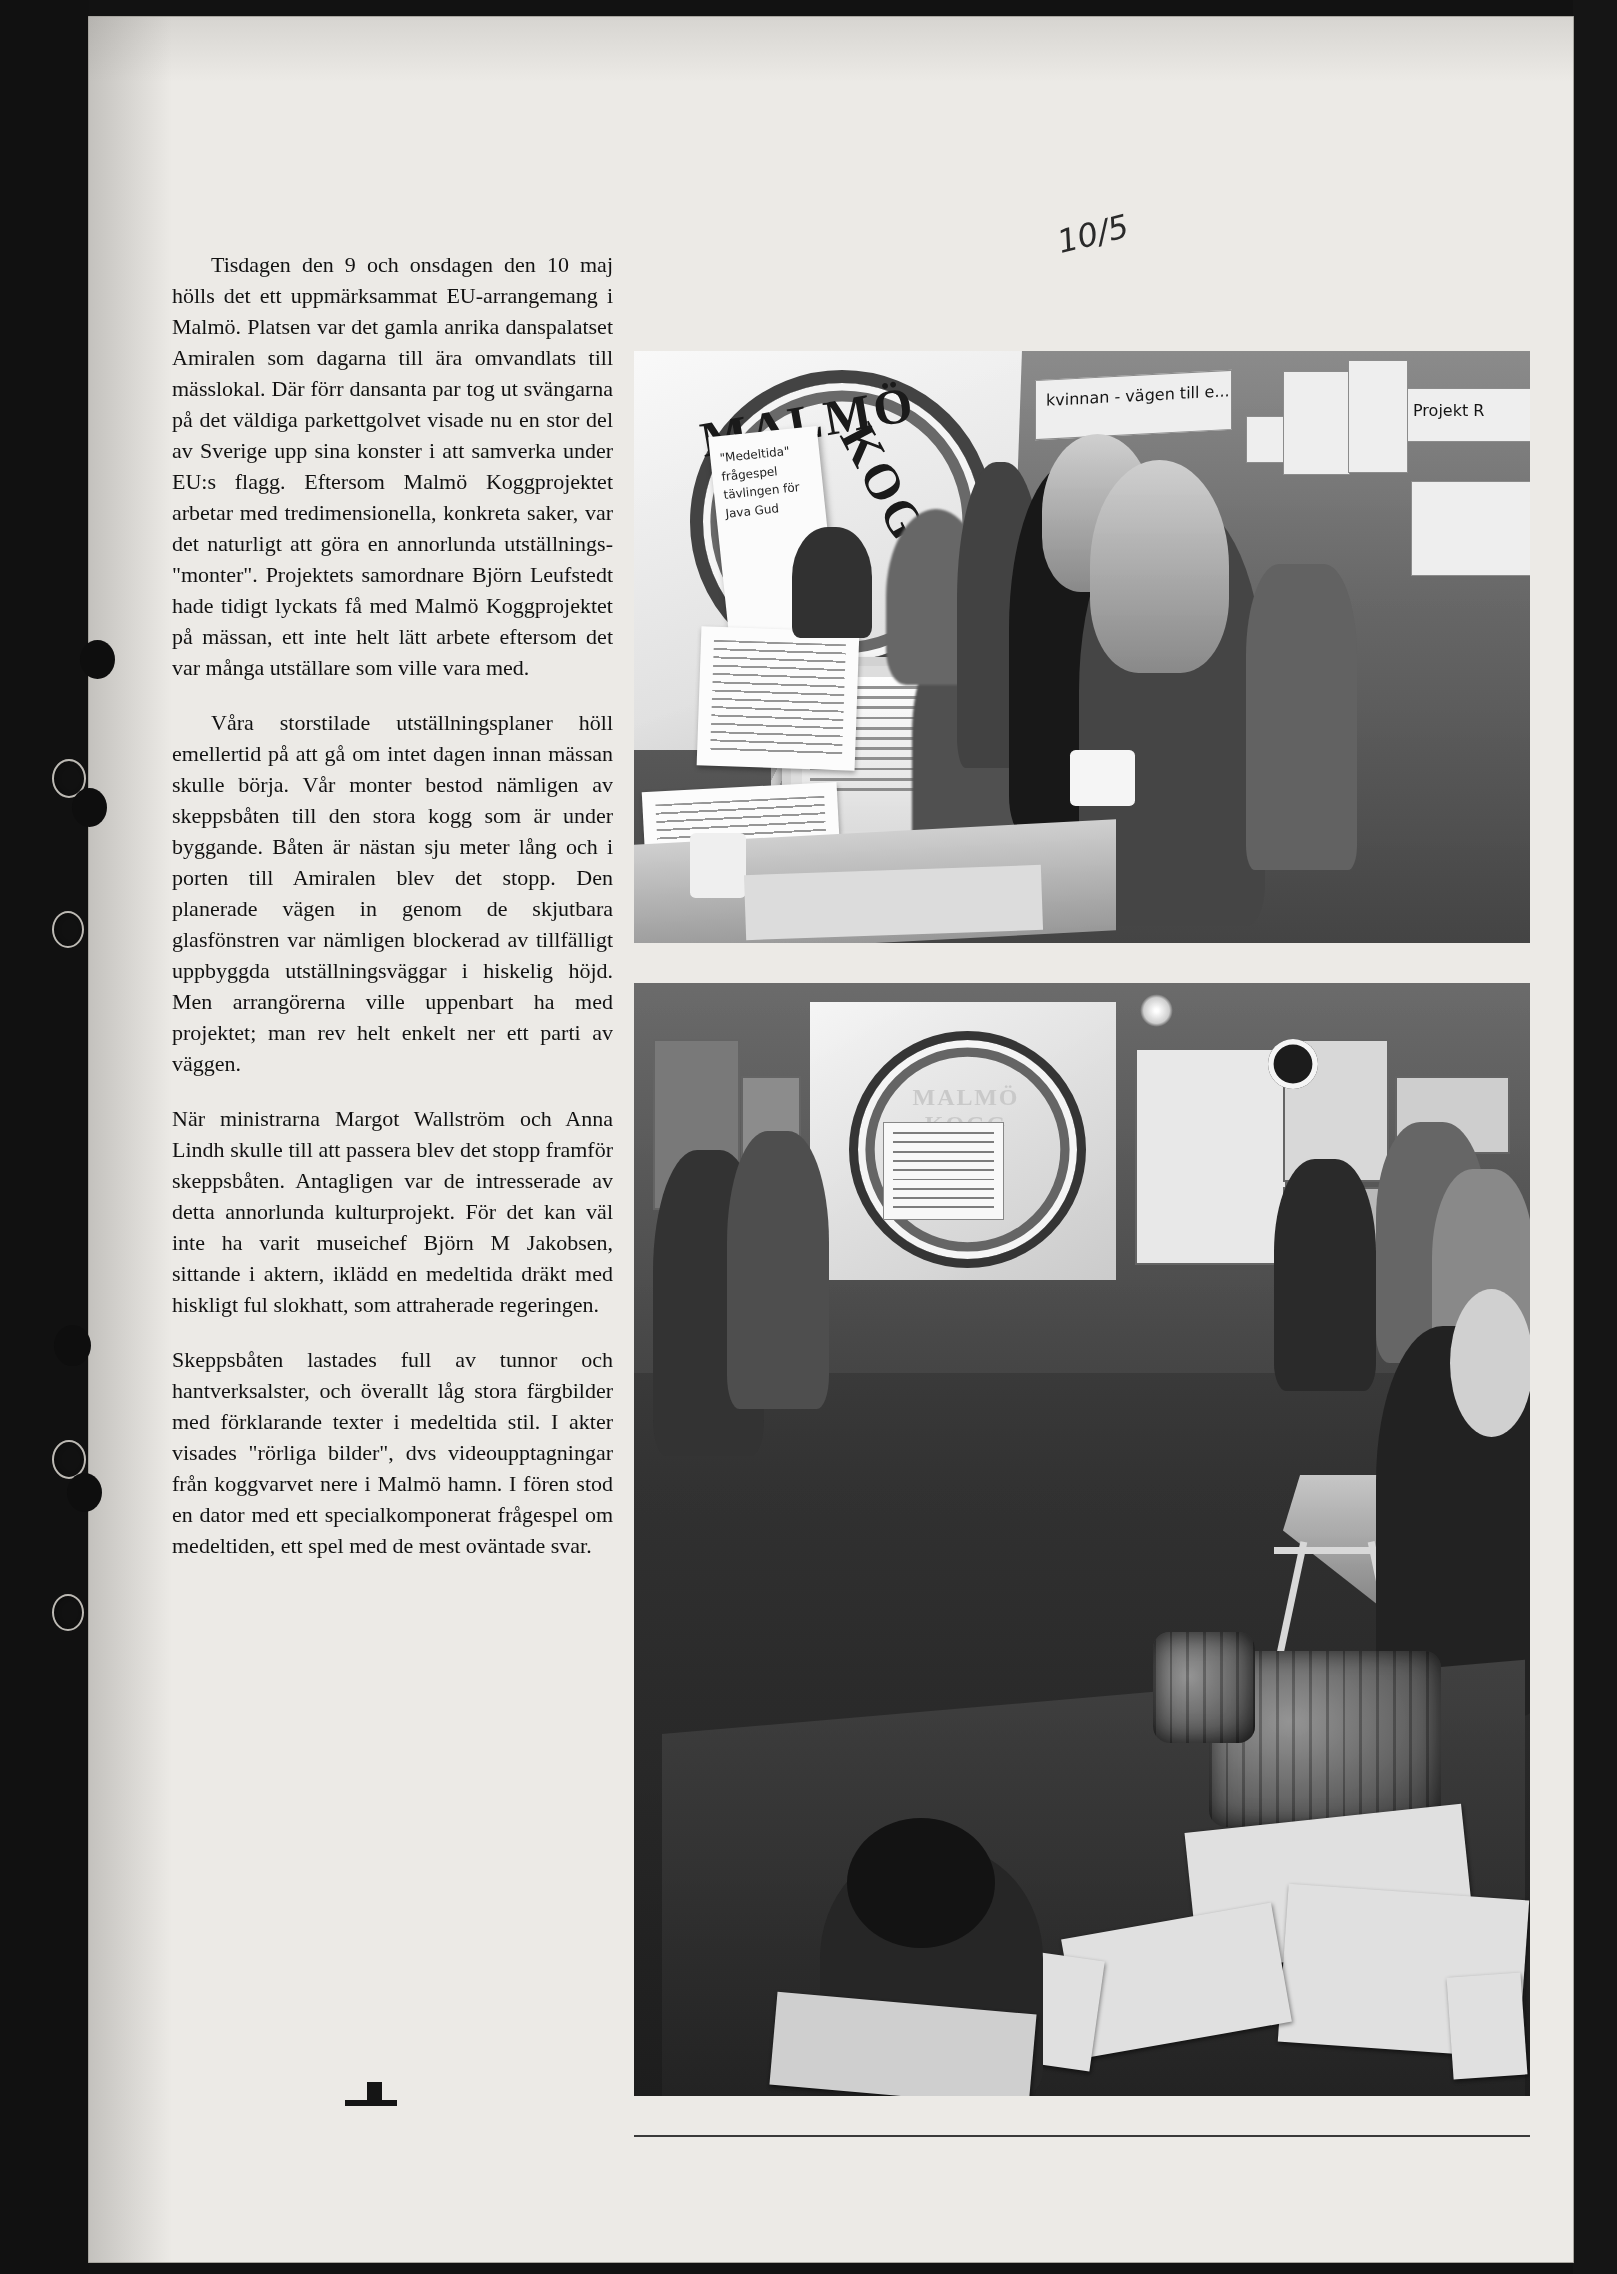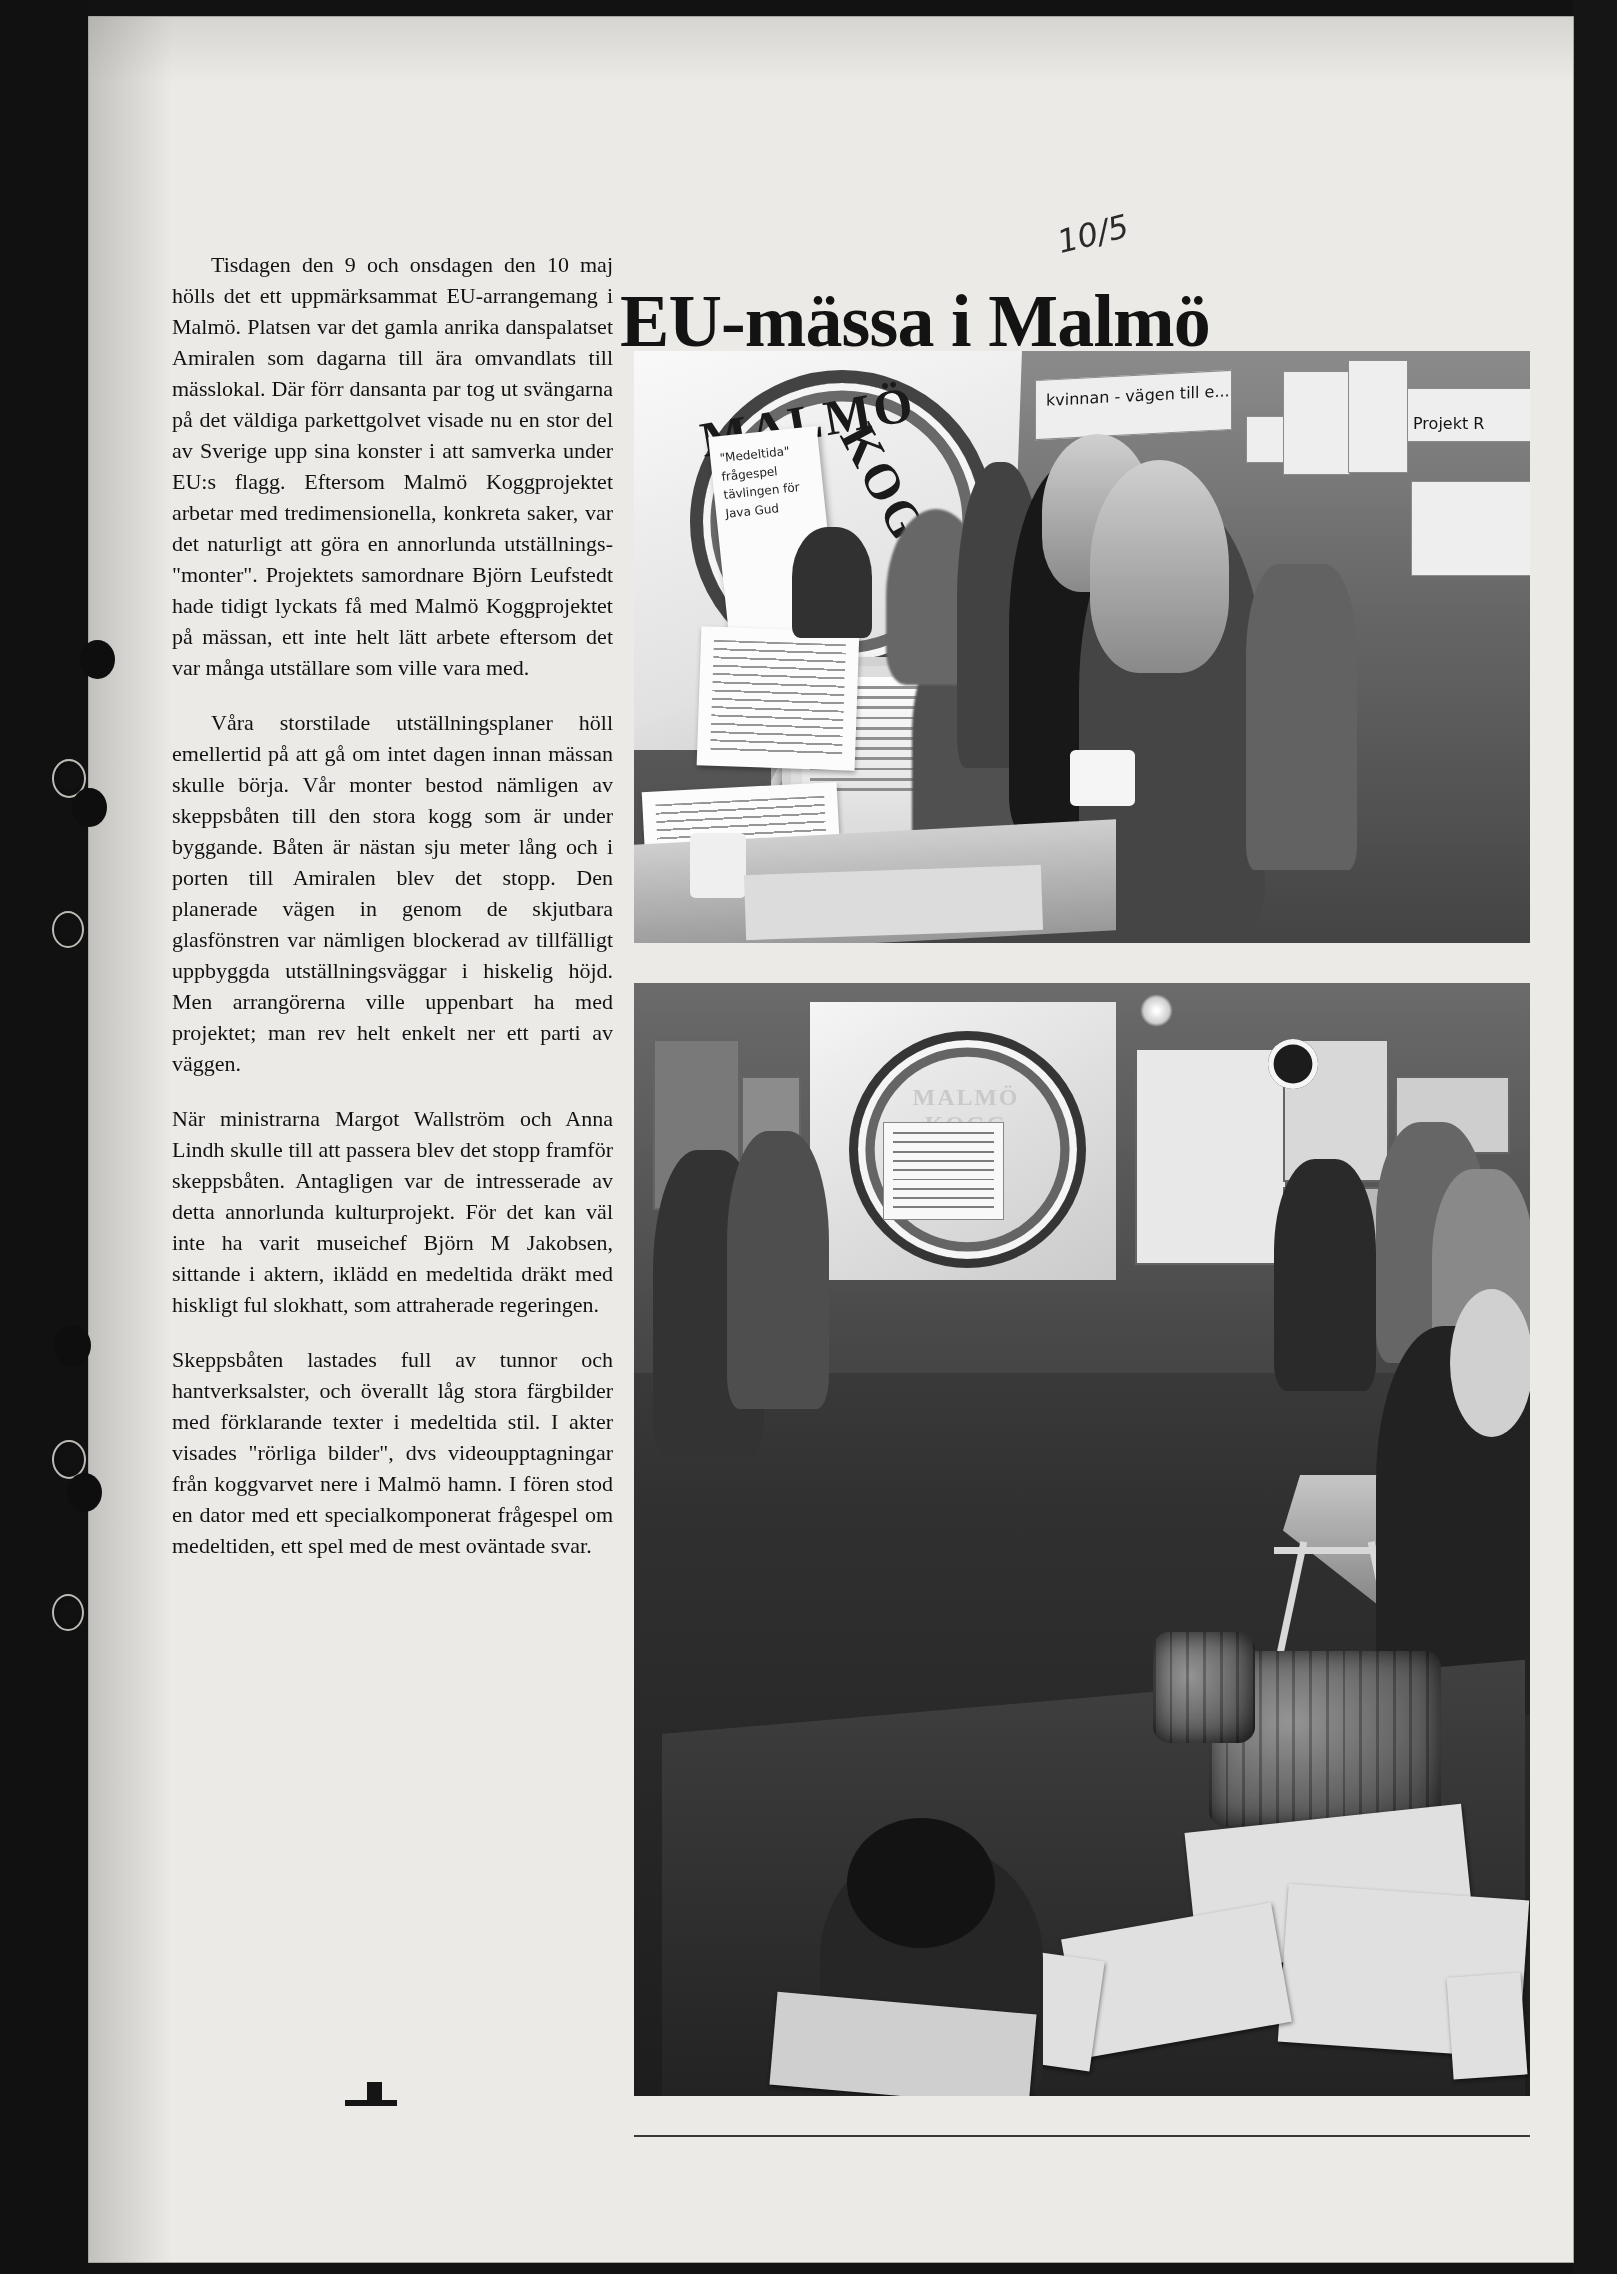--- a/index.html
+++ b/index.html
@@ -446,21 +446,20 @@
   <div class="hole" style="left:80px; top:640px; width:35px; height:39px;"></div>
   <div class="hole ring" style="left:52px; top:759px; width:30px; height:35px;"></div>
   <div class="hole" style="left:72px; top:788px; width:35px; height:39px;"></div>
   <div class="hole ring" style="left:52px; top:911px; width:28px; height:33px;"></div>
   <div class="hole" style="left:54px; top:1325px; width:37px; height:41px;"></div>
   <div class="hole ring" style="left:52px; top:1440px; width:30px; height:35px;"></div>
   <div class="hole" style="left:67px; top:1473px; width:35px; height:39px;"></div>
   <div class="hole ring" style="left:52px; top:1594px; width:28px; height:33px;"></div>
 
   <div class="handwritten-date">10/5</div>
-  <h1 class="headline">EU-mässa i Malmö</h1>
 
   <div class="column">
     <p class="first">Tisdagen den 9 och onsdagen den 10 maj hölls det ett uppmärksammat EU-arrangemang i Malmö. Platsen var det gamla anrika danspalatset Amiralen som dagarna till ära omvandlats till mässlokal. Där förr dansanta par tog ut svängarna på det väldiga parkettgolvet visade nu en stor del av Sverige upp sina konster i att samverka under EU:s flagg. Eftersom Malmö Koggprojektet arbetar med tredimensionella, konkreta saker, var det naturligt att göra en annorlunda utställnings-"monter". Projektets samordnare Björn Leufstedt hade tidigt lyckats få med Malmö Koggprojektet på mässan, ett inte helt lätt arbete eftersom det var många utställare som ville vara med.</p>
     <p class="indent">Våra storstilade utställningsplaner höll emellertid på att gå om intet dagen innan mässan skulle börja. Vår monter bestod nämligen av skeppsbåten till den stora kogg som är under byggande. Båten är nästan sju meter lång och i porten till Amiralen blev det stopp. Den planerade vägen in genom de skjutbara glasfönstren var nämligen blockerad av tillfälligt uppbyggda utställningsväggar i hiskelig höjd. Men arrangörerna ville uppenbart ha med projektet; man rev helt enkelt ner ett parti av väggen.</p>
     <p>När ministrarna Margot Wallström och Anna Lindh skulle till att passera blev det stopp framför skeppsbåten. Antagligen var de intresserade av detta annorlunda kulturprojekt. För det kan väl inte ha varit museichef Björn M Jakobsen, sittande i aktern, iklädd en medeltida dräkt med hiskligt ful slokhatt, som attraherade regeringen.</p>
     <p>Skeppsbåten lastades full av tunnor och hantverksalster, och överallt låg stora färgbilder med förklarande texter i medeltida stil. I akter visades "rörliga bilder", dvs videoupptagningar från koggvarvet nere i Malmö hamn. I fören stod en dator med ett specialkomponerat frågespel om medeltiden, ett spel med de mest oväntade svar.</p>
   </div>
 
   <div class="end-mark">
     <div class="bar"></div>
@@ -468,21 +467,21 @@
     <div class="notch"></div>
   </div>
 
   <div class="photo photo-top">
     <div class="p1-bg"></div>
 
     <div class="p1-wallpanel" style="left:401px; top:24px; width:195px; height:58px; transform:skewY(-3deg);"></div>
     <div style="position:absolute; left:412px; top:35px; width:186px; font-family:'DejaVu Sans',sans-serif; font-size:16px; color:#1e1c1a; transform:skewY(-3deg);">kvinnan - vägen till e...</div>
     <div class="p1-wallpanel" style="left:612px; top:65px; width:139px; height:45px;"></div>
     <div class="p1-wallpanel" style="left:770px; top:37px; width:139px; height:52px;"></div>
-    <div style="position:absolute; left:779px; top:63px; width:130px; font-family:'DejaVu Sans',sans-serif; font-size:16px; color:#1e1c1a;">Projekt  R</div>
+    <div style="position:absolute; left:779px; top:50px; width:130px; font-family:'DejaVu Sans',sans-serif; font-size:16px; color:#1e1c1a;">Projekt  R</div>
     <div class="p1-wallpanel" style="left:649px; top:20.4px; width:65px; height:102px;"></div>
     <div class="p1-wallpanel" style="left:714px; top:9.3px; width:58px; height:111px;"></div>
     <div class="p1-wallpanel" style="left:777px; top:130px; width:139px; height:93px;"></div>
 
     <div class="p1-banner"></div>
     <div class="p1-seal"></div>
     <div class="p1-seal-text">MALMÖ</div>
     <div class="p1-seal-text2">KOGG</div>
     <div class="p1-cross"></div>
 

